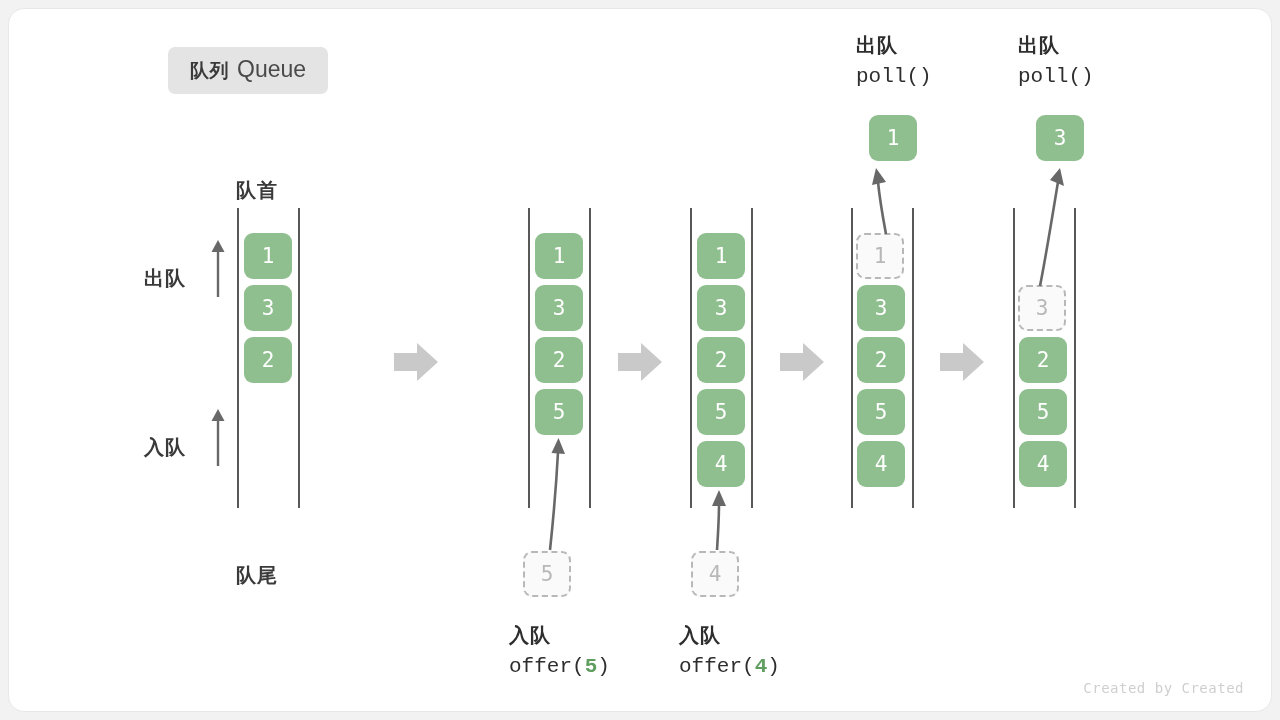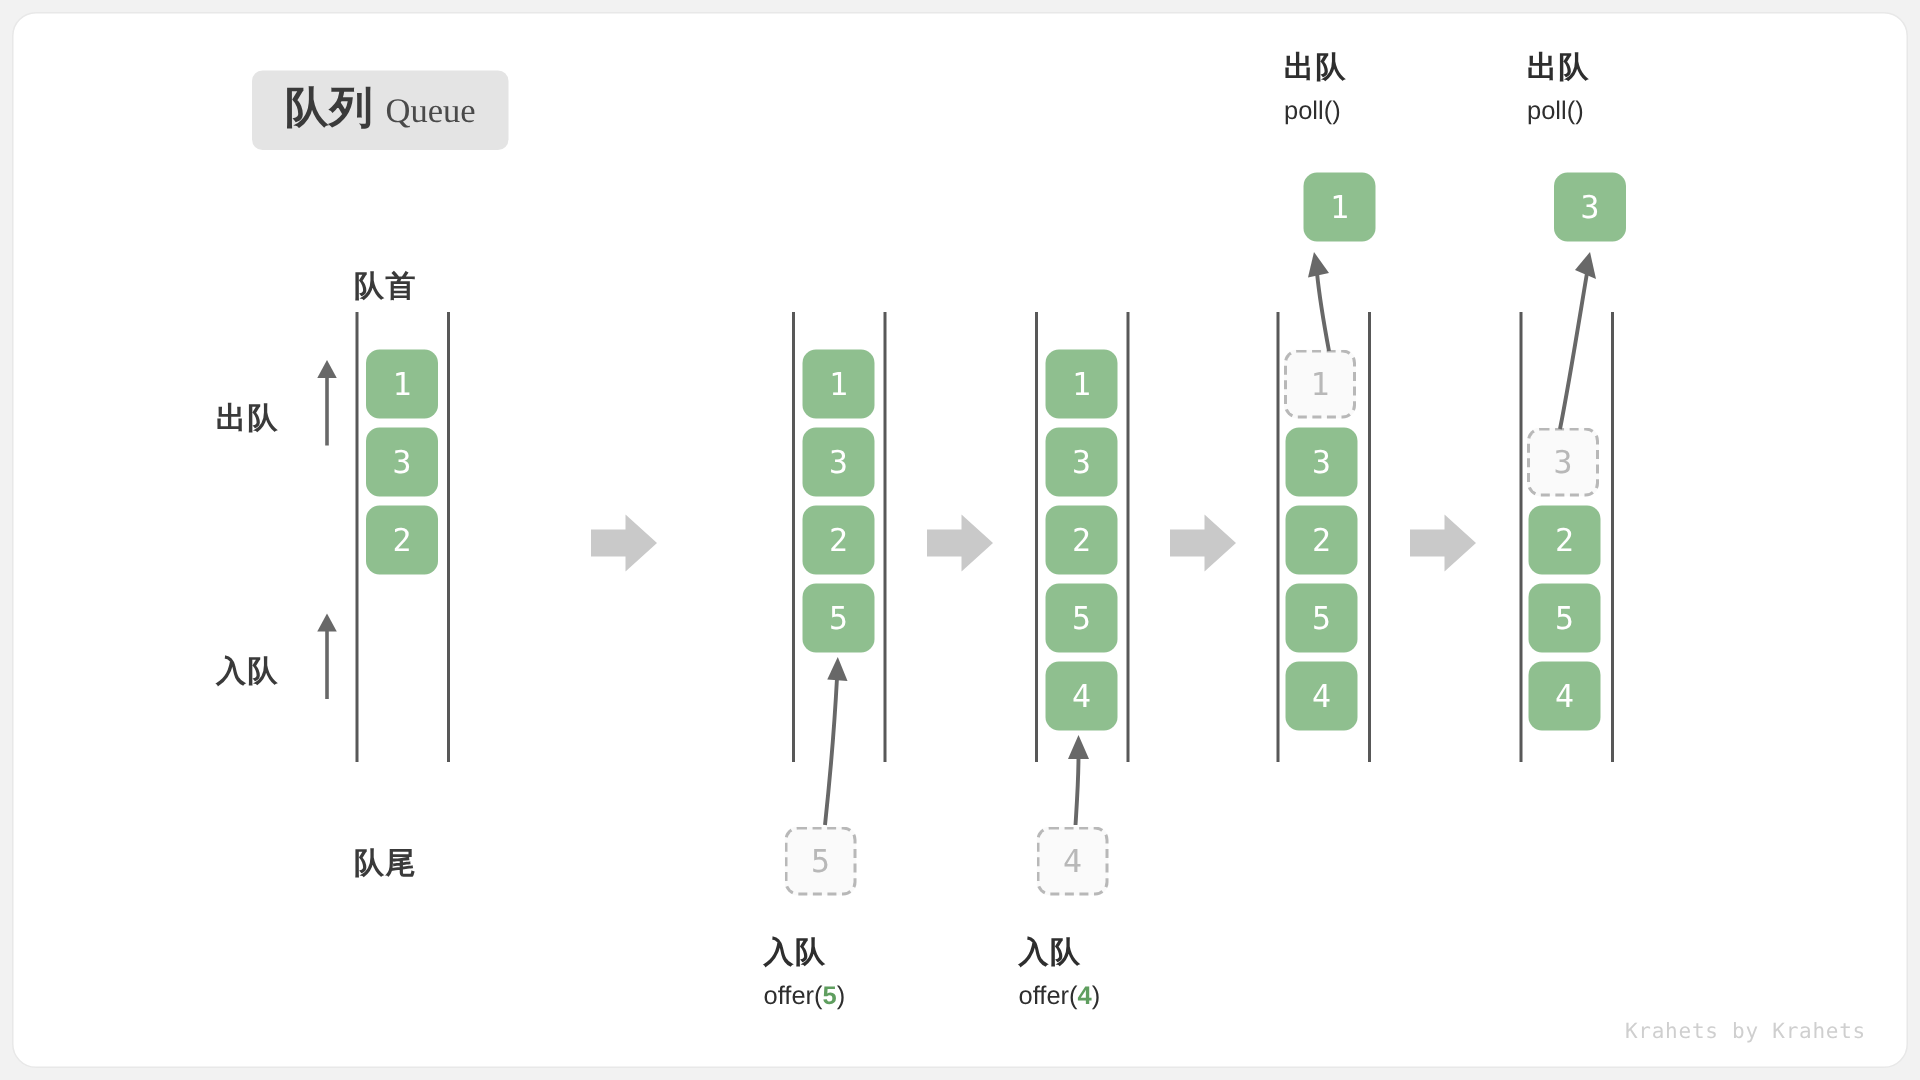--- a/index.html
+++ b/index.html
@@ -36,30 +36,30 @@
     position: absolute;
     left: 168px;
     top: 47px;
     padding: 11px 22px 13px 22px;
     background: #e4e4e4;
     border-radius: 7px;
     white-space: nowrap;
     line-height: 1;
   }
   .title-cn {
-    font-size: 29px;
+    font-size: 19px;
     font-weight: bold;
     color: #3a3a3a;
     letter-spacing: 0.5px;
     margin-top: 44px;
   }
   .title-en {
     font-size: 23px;
     color: #4a4a4a;
-    font-family: Liberation Serif, serif;
+    font-family: Liberation Sans, sans-serif;
     margin-left: 8px;
   }
 
   
   .cn-label {
     position: absolute;
     font-size: 20px;
     font-weight: bold;
     color: #3a3a3a;
     white-space: nowrap;
@@ -73,23 +73,23 @@
   }
   .op-cn {
     display: block;
     font-size: 20px;
     font-weight: bold;
     color: #2e2e2e;
     letter-spacing: 1px;
   }
   .op-code {
     display: block;
-    font-size: 17px;
+    font-size: 21px;
     color: #2e2e2e;
-    font-family: Liberation Sans, sans-serif;
+    font-family: Liberation Mono, monospace;
   }
   .op-code .num { color: #5f9e5f; font-weight: bold; }
 
   
   .rail {
     position: absolute;
     width: 2px;
     background: #585858;
   }
 
@@ -244,14 +244,14 @@
   <div class="cell" style="left:1036px; top:115px;">3</div>
   <svg class="curve" style="left:1018px; top:160px;" width="60" height="130">
     <path d="M22 126 C 28 96, 34 58, 40 22" stroke="#686868" stroke-width="2.6" fill="none"></path>
     <path d="M42 8 L46 26 L32 20 Z" fill="#686868"></path>
   </svg>
   <div class="op-label" style="left:1018px; top:30px;">
     <span class="op-cn">出队</span>
     <span class="op-code">poll()</span>
   </div>
 
-  <div class="credit">Krahets by Krahets</div>
+  <div class="credit">Created by Created</div>
 </div>
 
 </body></html>

